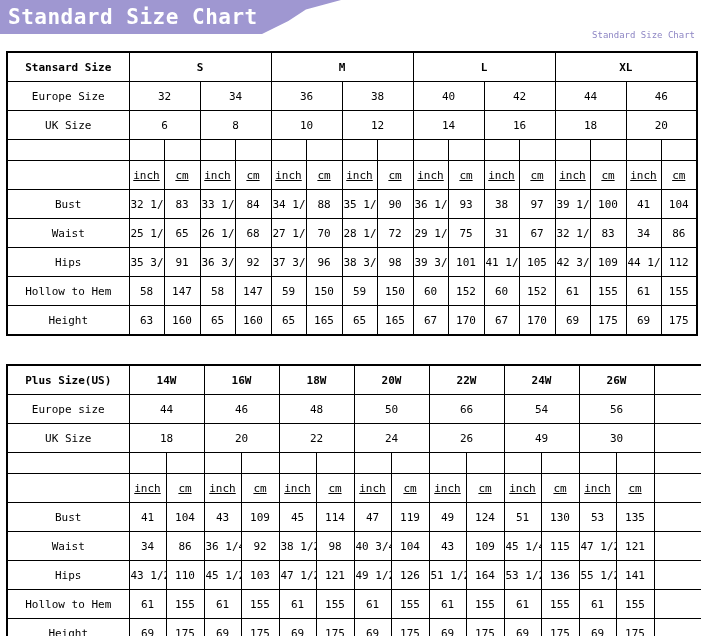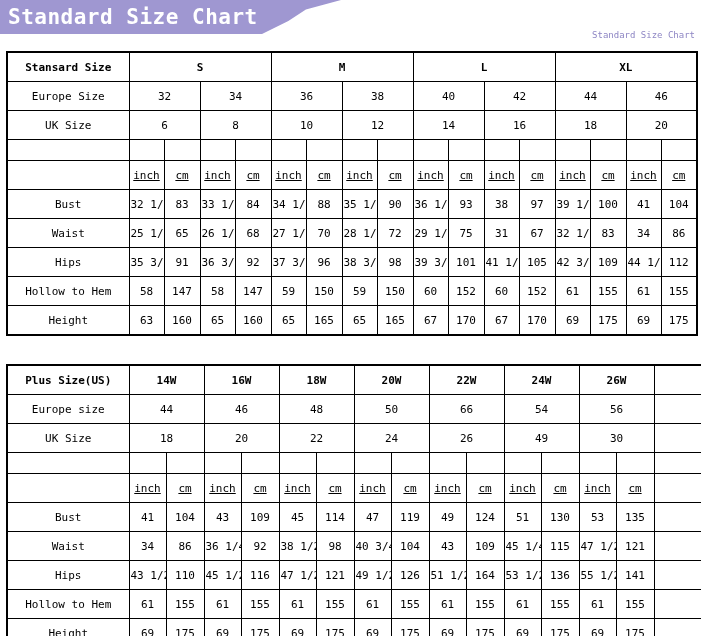--- a/index.html
+++ b/index.html
@@ -415,21 +415,21 @@
           <td>115</td>
           <td>47 1/2</td>
           <td>121</td>
           <td></td>
         </tr>
         <tr>
           <td class="rowhead">Hips</td>
           <td>43 1/2</td>
           <td>110</td>
           <td>45 1/2</td>
-          <td>116</td>
+          <td>103</td>
           <td>47 1/2</td>
           <td>121</td>
           <td>49 1/2</td>
           <td>126</td>
           <td>51 1/2</td>
           <td>164</td>
           <td>53 1/2</td>
           <td>136</td>
           <td>55 1/2</td>
           <td>141</td>

